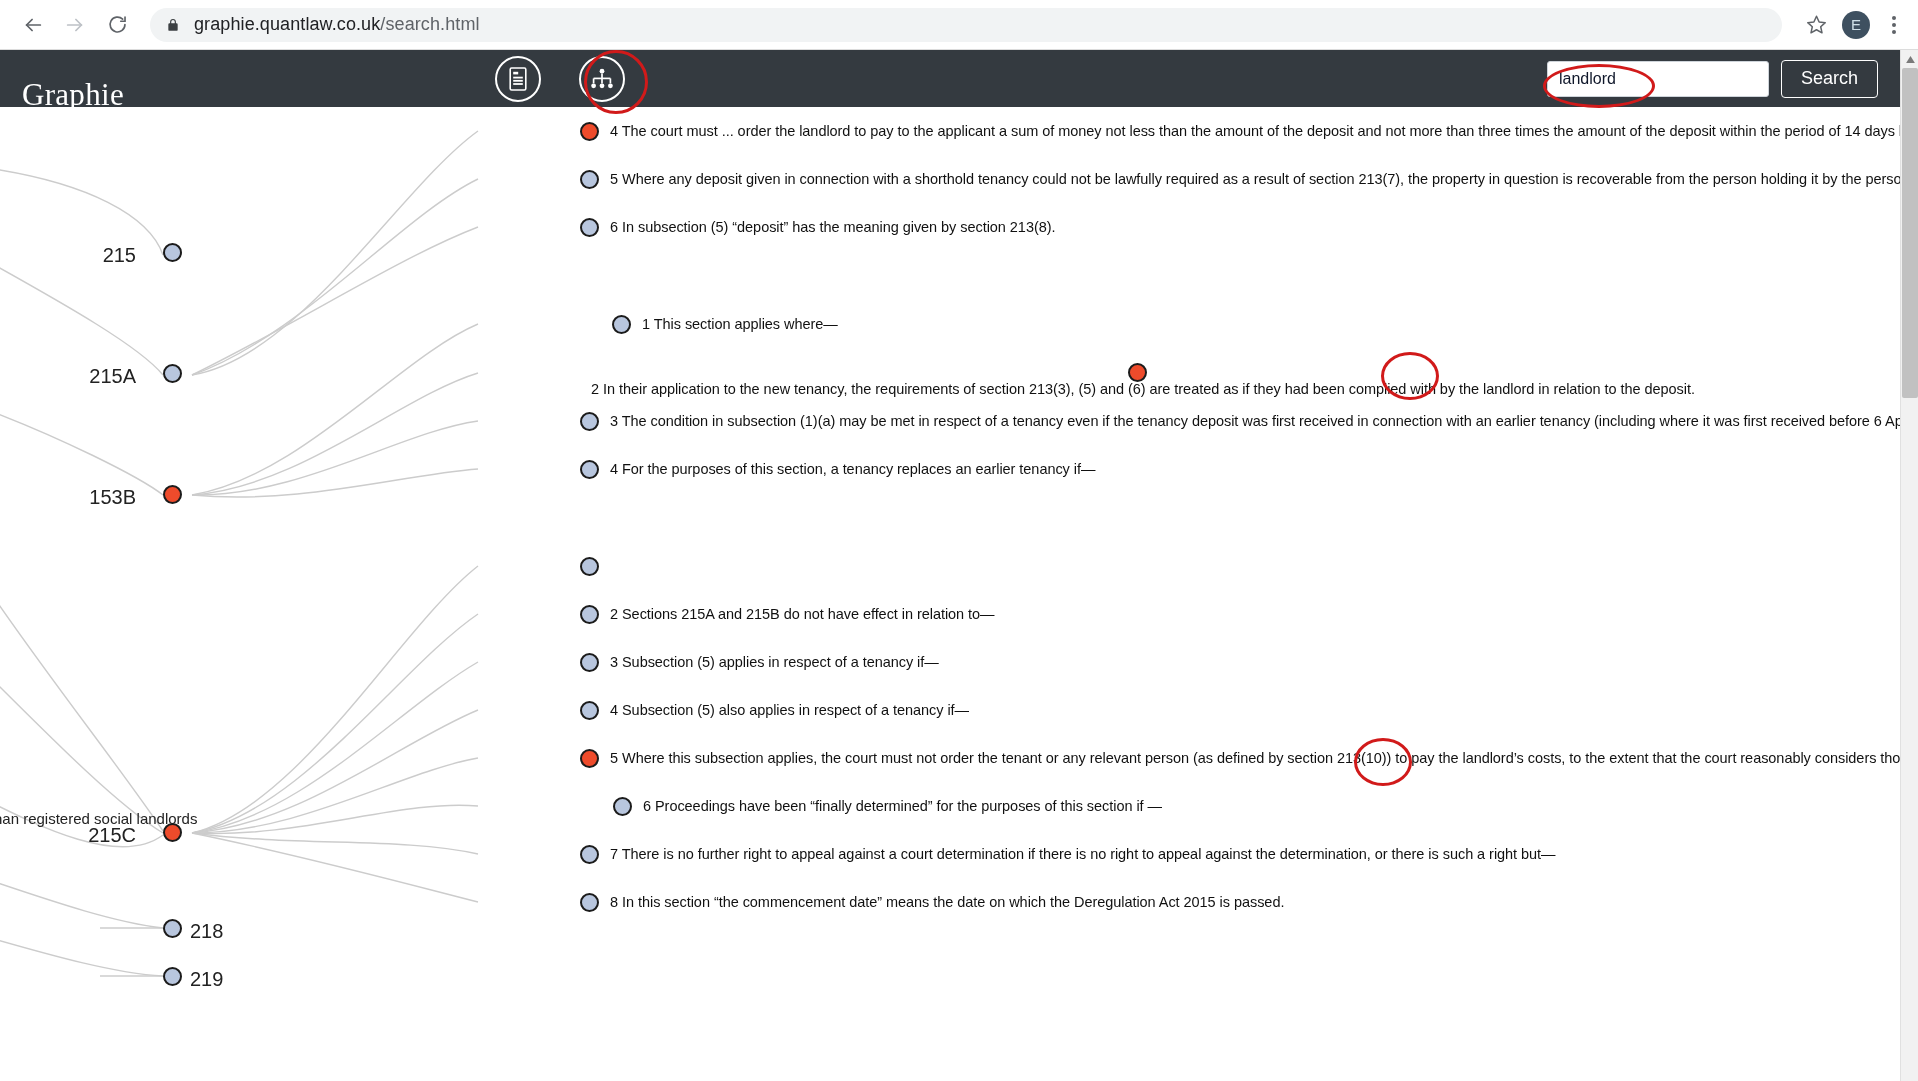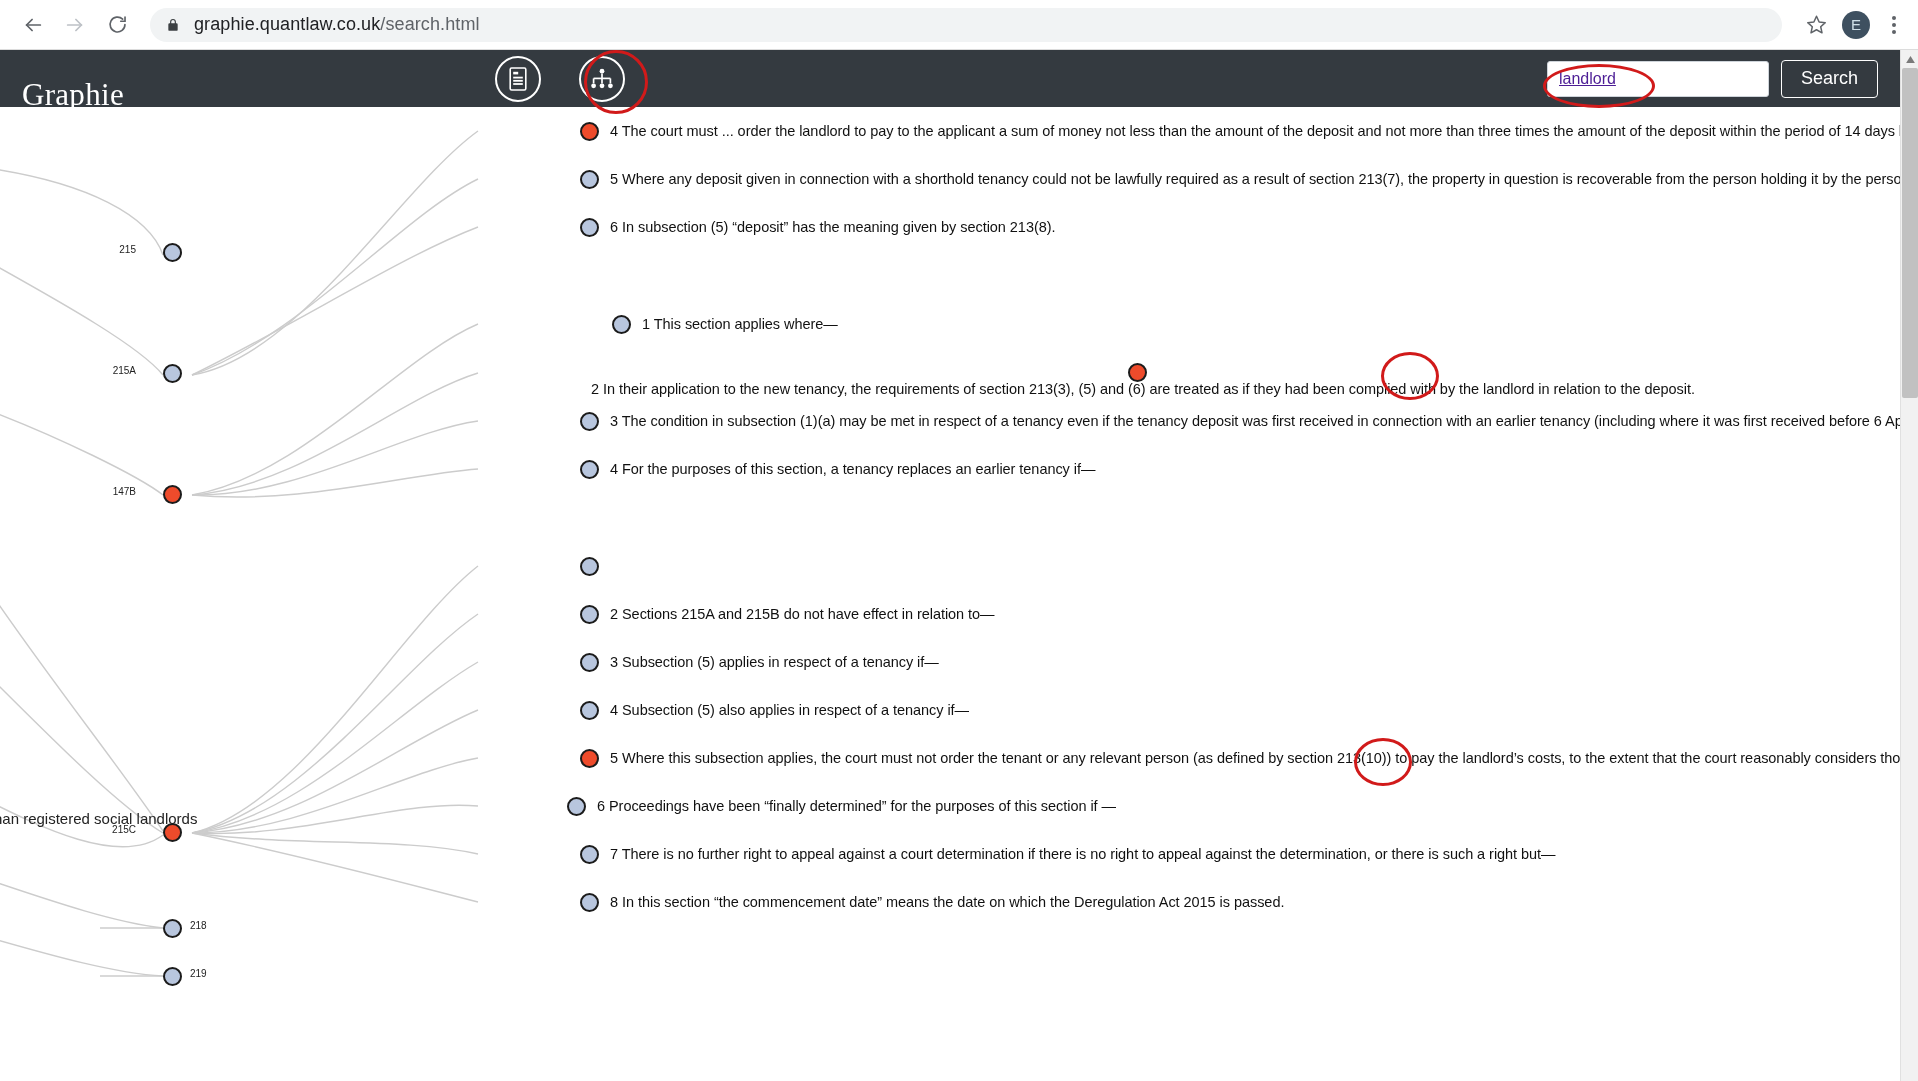--- a/index.html
+++ b/index.html
@@ -91,24 +91,23 @@
     position: absolute; right: 40px; top: 0; height: 57px;
     display: flex; align-items: center; gap: 12px;
   }
   .search-input {
     width: 222px; height: 36px;
     background: #ffffff;
     border: 1px solid #ced4da;
     border-radius: 3px;
     padding: 0 11px;
     font-size: 16px;
-    color: #4c1d95;
+    color: #0f172a;
     font-family: "Liberation Sans", sans-serif;
     outline: none;
-    text-decoration: underline;
   }
   .search-button {
     height: 38px;
     padding: 0 19px;
     background: #343a40;
     color: #ffffff;
     border: 1px solid #ffffff;
     border-radius: 4px;
     font-size: 18px;
     cursor: pointer;
@@ -127,21 +126,21 @@
   .gnode { position: absolute; }
   .gnode .dot {
     width: 19px; height: 19px; border-radius: 50%;
     border: 2px solid #1b1b1b;
     background: #b8c6de;
     position: absolute; left: 0; top: 0;
   }
   .gnode.hit .dot { background: #ee4b2b; }
   .gnode .lbl {
     position: absolute;
-    font-size: 10px; color: #222;
+    font-size: 20px; color: #222;
     white-space: nowrap;
     top: 1px;
   }
   .gnode .lbl.left  { right: 27px; }
   .gnode .lbl.right { left: 27px; }
 
   
   .row {
     position: absolute;
     display: flex; align-items: center;
@@ -313,21 +312,21 @@
   <div>
     <div class="gnode" style="left:163px; top:136px;">
       <span class="lbl left">215</span>
       <span class="dot"></span>
     </div>
     <div class="gnode" style="left:163px; top:257px;">
       <span class="lbl left">215A</span>
       <span class="dot"></span>
     </div>
     <div class="gnode hit" style="left:163px; top:378px;">
-      <span class="lbl left">147B</span>
+      <span class="lbl left">153B</span>
       <span class="dot"></span>
     </div>
     <div class="gnode hit" style="left:163px; top:716px;">
       <span class="lbl left">215C</span>
       <span class="dot"></span>
     </div>
     <div class="gnode" style="left:163px; top:812px;">
       <span class="dot"></span>
       <span class="lbl right">218</span>
     </div>
@@ -383,21 +382,21 @@
       <span class="txt">3 Subsection (5) applies in respect of a tenancy if—</span>
     </div>
     <div class="row" style="left:580px; top:593px;">
       <span class="dot"></span>
       <span class="txt">4 Subsection (5) also applies in respect of a tenancy if—</span>
     </div>
     <div class="row hit" style="left:580px; top:641px;">
       <span class="dot"></span>
       <span class="txt">5 Where this subsection applies, the court must not order the tenant or any relevant person (as defined by section 213(10)) to pay the landlord’s costs, to the extent that the court reasonably considers those costs are attributable to th</span>
     </div>
-    <div class="row" style="left:567px; top:689px;justify-content:flex-end;">
+    <div class="row" style="left:613px; top:689px;justify-content:flex-end;">
       <span class="dot"></span>
       <span class="txt">6 Proceedings have been “finally determined” for the purposes of this section if —</span>
     </div>
     <div class="row" style="left:580px; top:737px;">
       <span class="dot"></span>
       <span class="txt">7 There is no further right to appeal against a court determination if there is no right to appeal against the determination, or there is such a right but—</span>
     </div>
     <div class="row" style="left:580px; top:785px;">
       <span class="dot"></span>
       <span class="txt">8 In this section “the commencement date” means the date on which the Deregulation Act 2015 is passed.</span>

